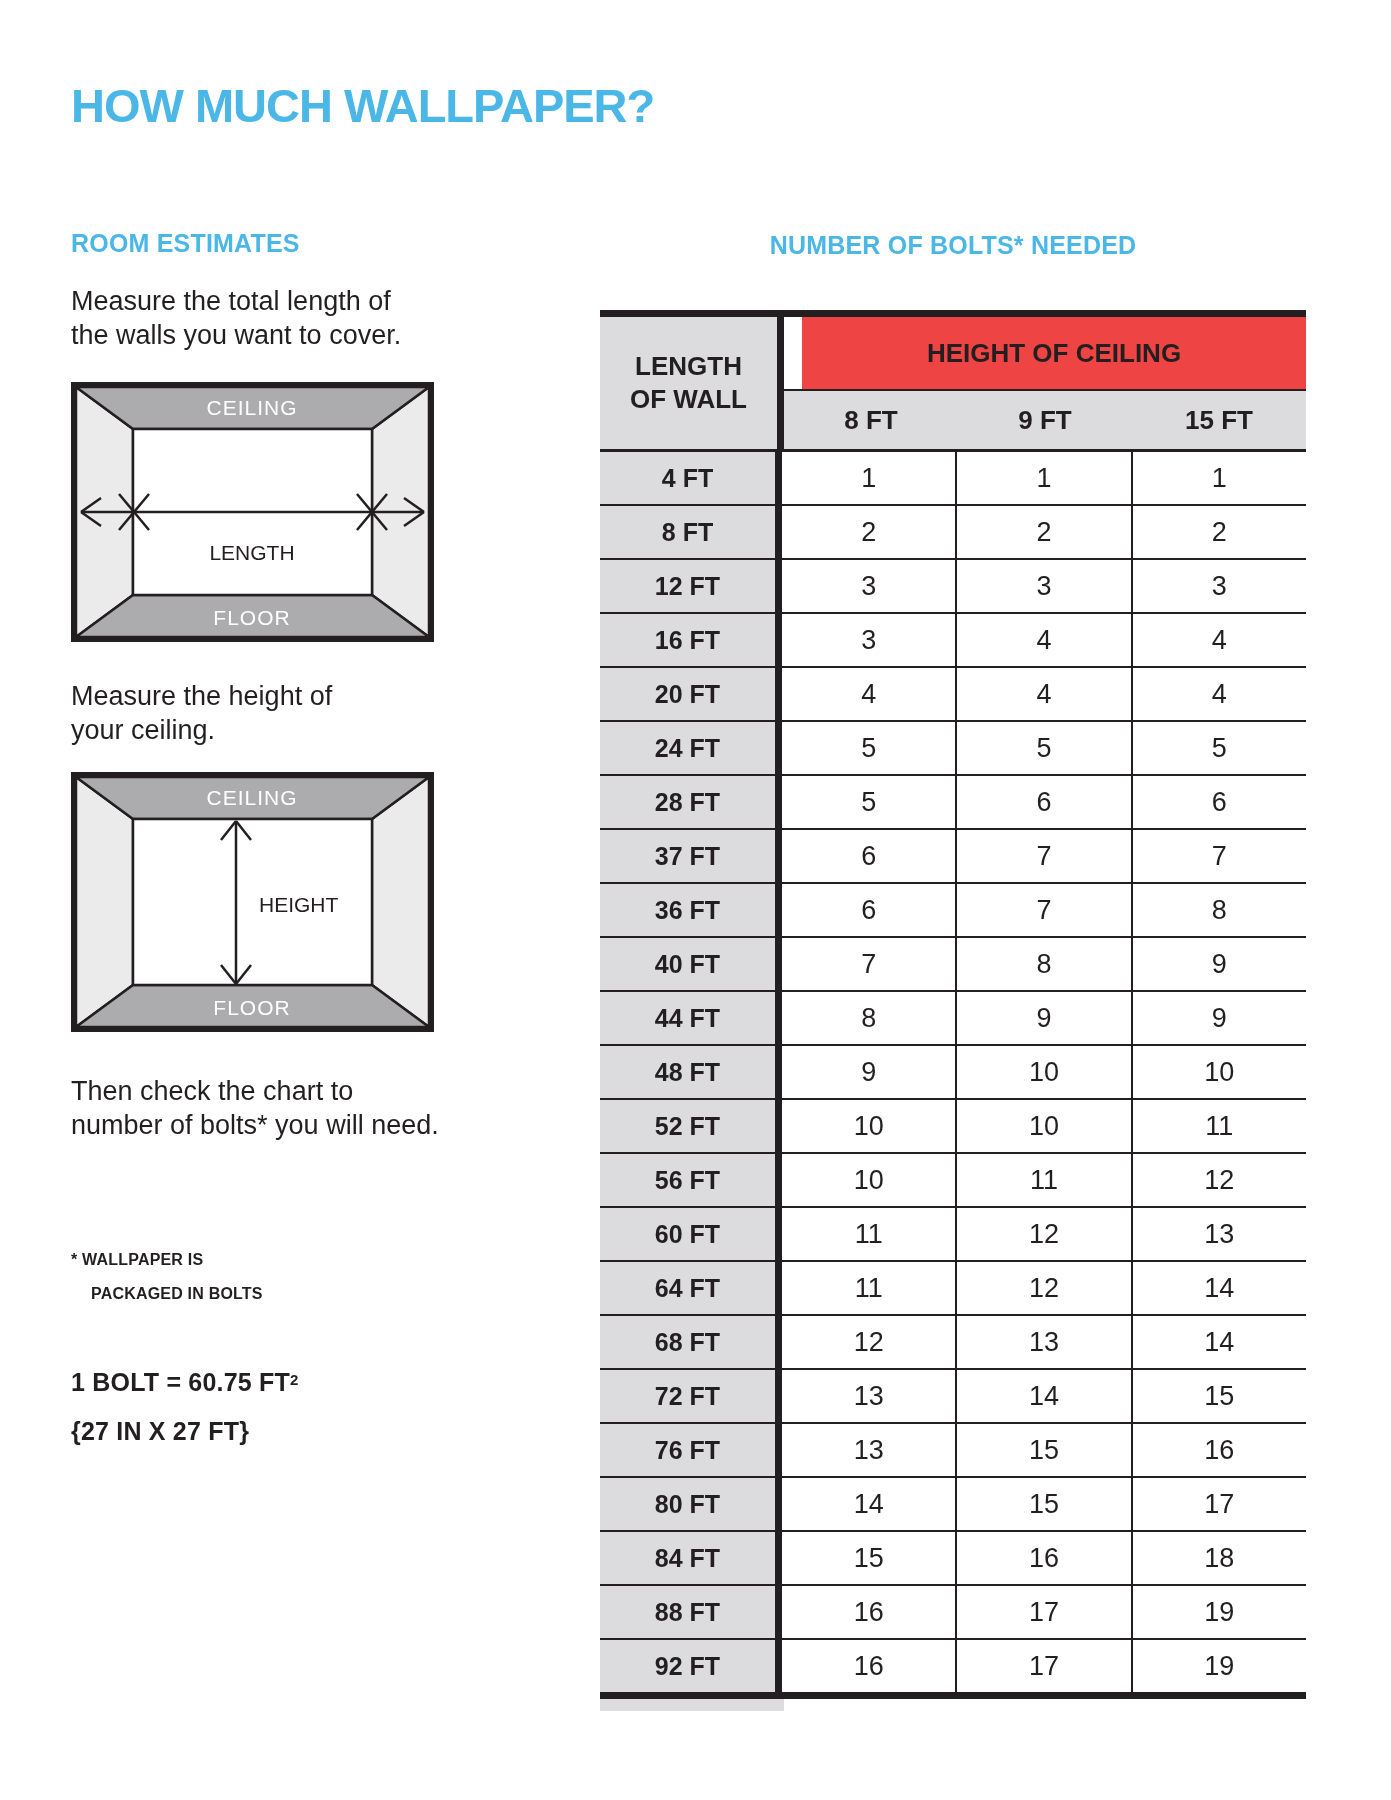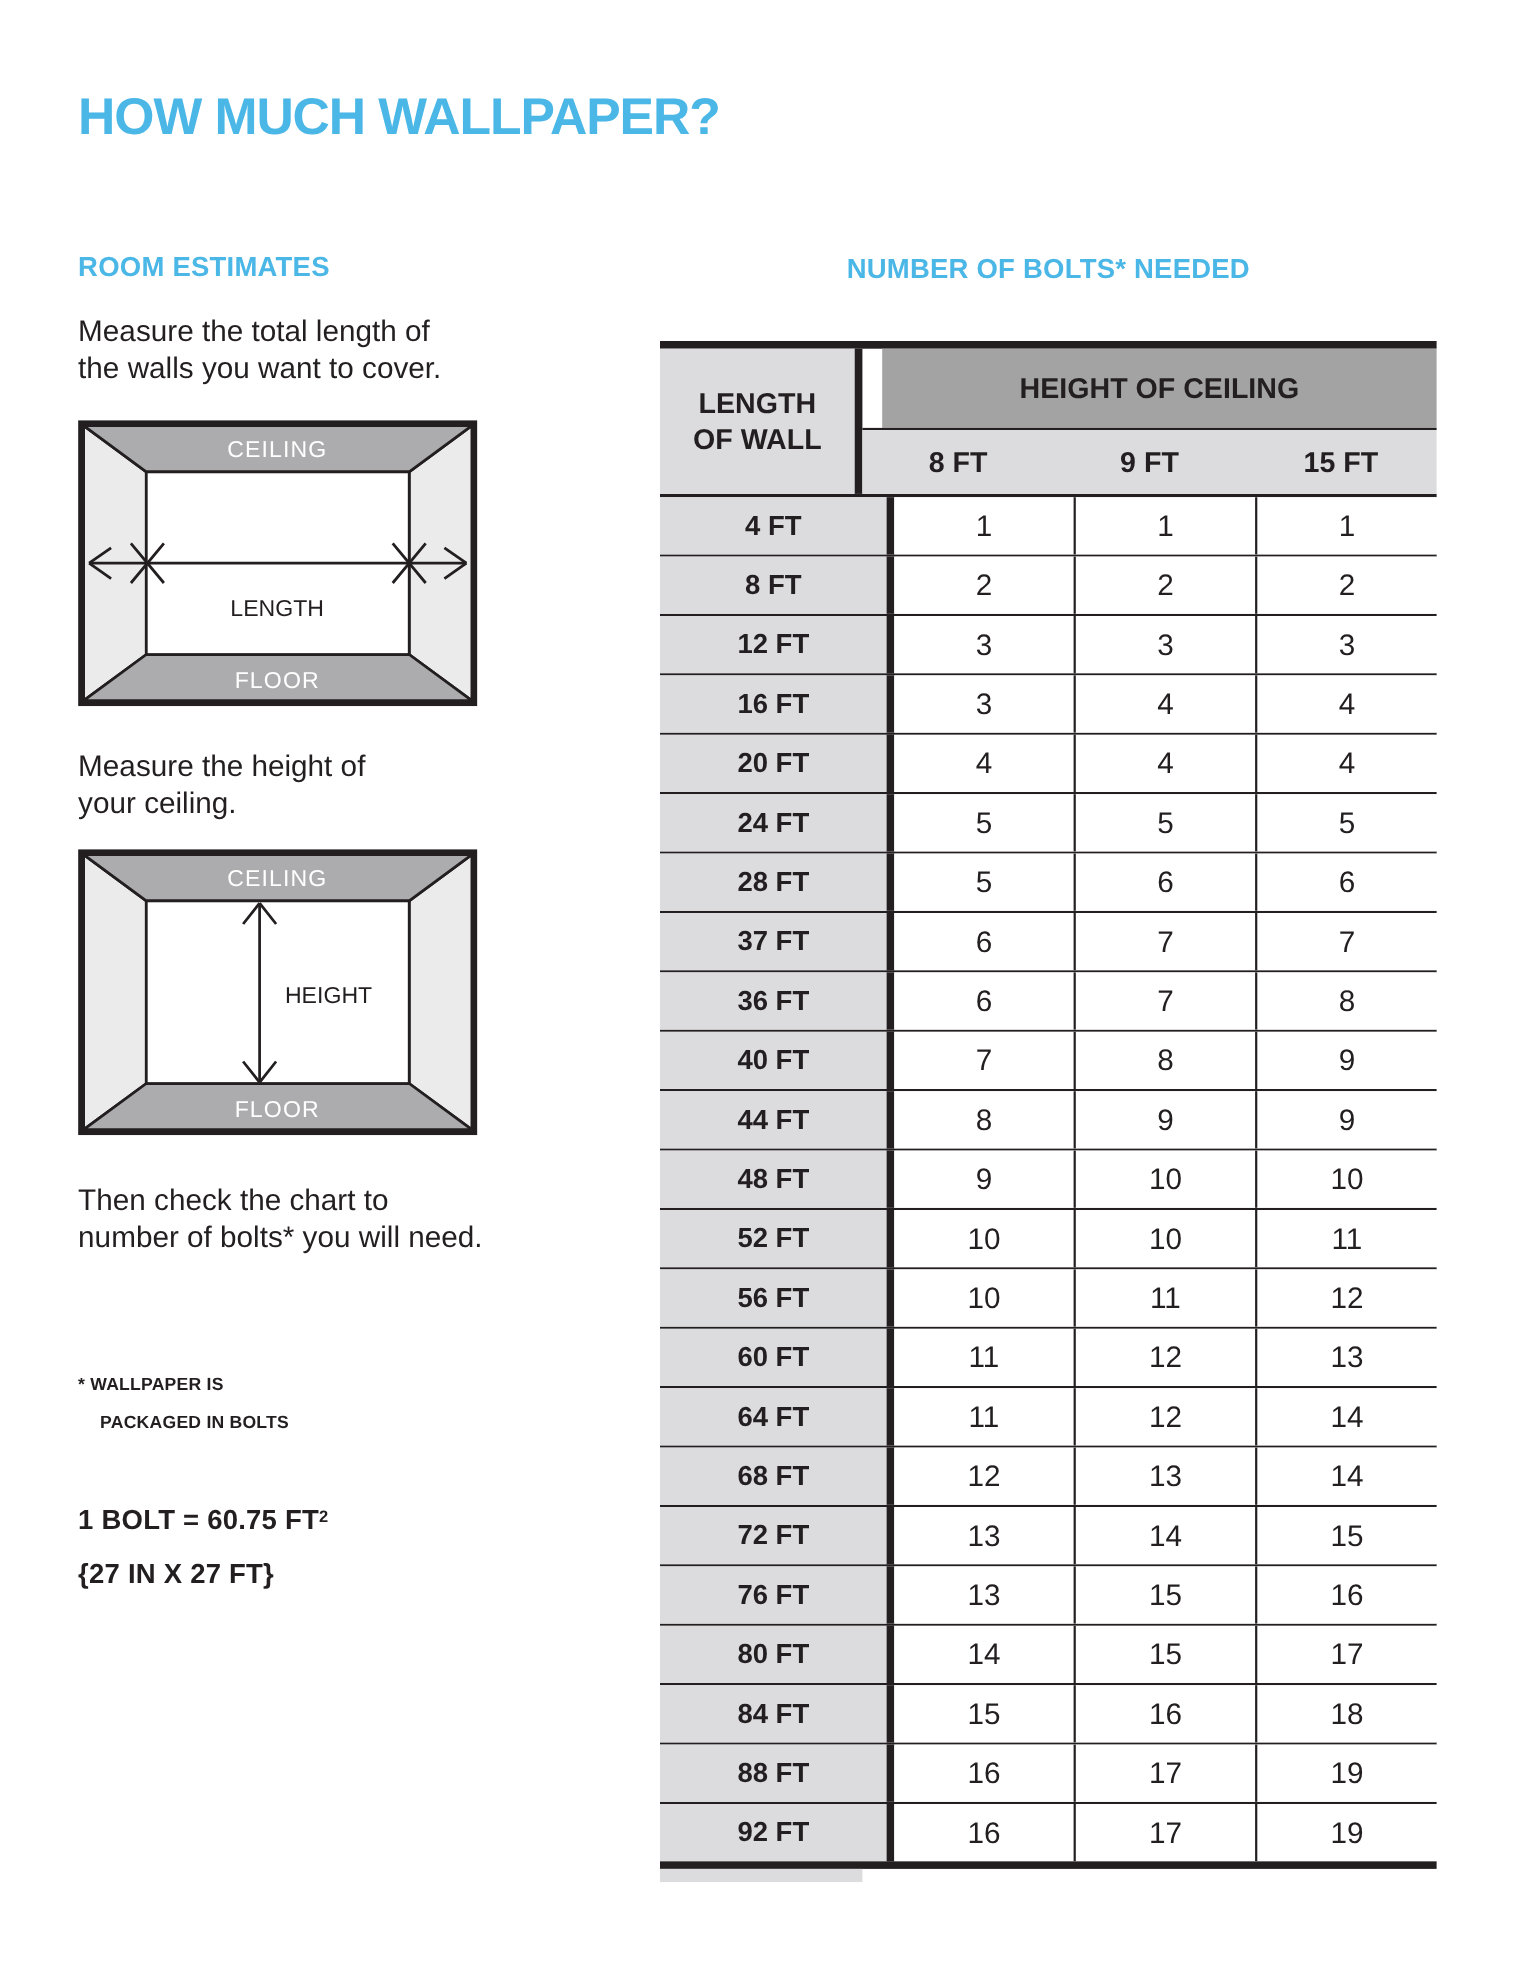--- a/index.html
+++ b/index.html
@@ -30,34 +30,34 @@
   .tbl-heading{left:600px;top:231px;width:706px;text-align:center;}
   .tbl-top,.tbl-bottom{height:7px;background:#231f20;width:706px;}
   .hdr{display:flex;height:132px;}
   .hdr-left{
     width:177px;background:#dcdcde;display:flex;flex-direction:column;
     justify-content:center;align-items:center;font-size:26px;font-weight:bold;line-height:33px;
   }
   .vdiv{width:7px;background:#231f20;flex:0 0 7px;}
   .hdr-right{flex:1;display:flex;flex-direction:column;}
   .span-hdr{
-    height:72px;background:#a3a3a3;display:flex;align-items:center;justify-content:center;
+    height:72px;background:#ef4444;display:flex;align-items:center;justify-content:center;
     font-size:26px;font-weight:bold;margin-left:18px;
   }
   .hline2{height:2px;background:#231f20;}
   .sub-row{height:58px;background:#dcdcde;display:flex;}
   .sub-cell{
     flex:1;display:flex;align-items:center;justify-content:center;
     font-size:26px;font-weight:bold;
   }
   .hdr-bottom{height:3px;background:#231f20;width:706px;}
   .hline{height:2px;background:#231f20;width:706px;}
   .trow{display:flex;height:52px;}
   .tlabel{
-    width:206px;background:#dcdcde;display:flex;align-items:center;justify-content:center;
+    width:175px;background:#dcdcde;display:flex;align-items:center;justify-content:center;
     font-size:25px;font-weight:bold;
   }
   .tcells{flex:1;display:flex;background:#ffffff;}
   .tcell{
     flex:1;display:flex;align-items:center;justify-content:center;font-size:27px;
   }
   .tcell + .tcell{border-left:2px solid #231f20;}
   .tbl-strip{width:184px;height:12px;background:#dcdcde;}
 </style>
 </head>

